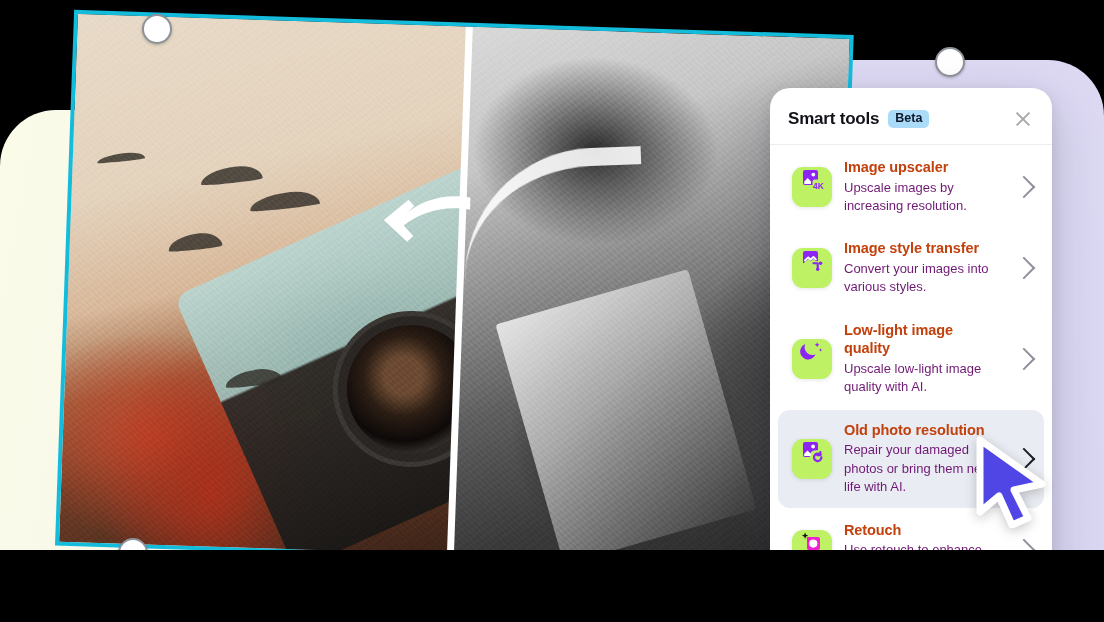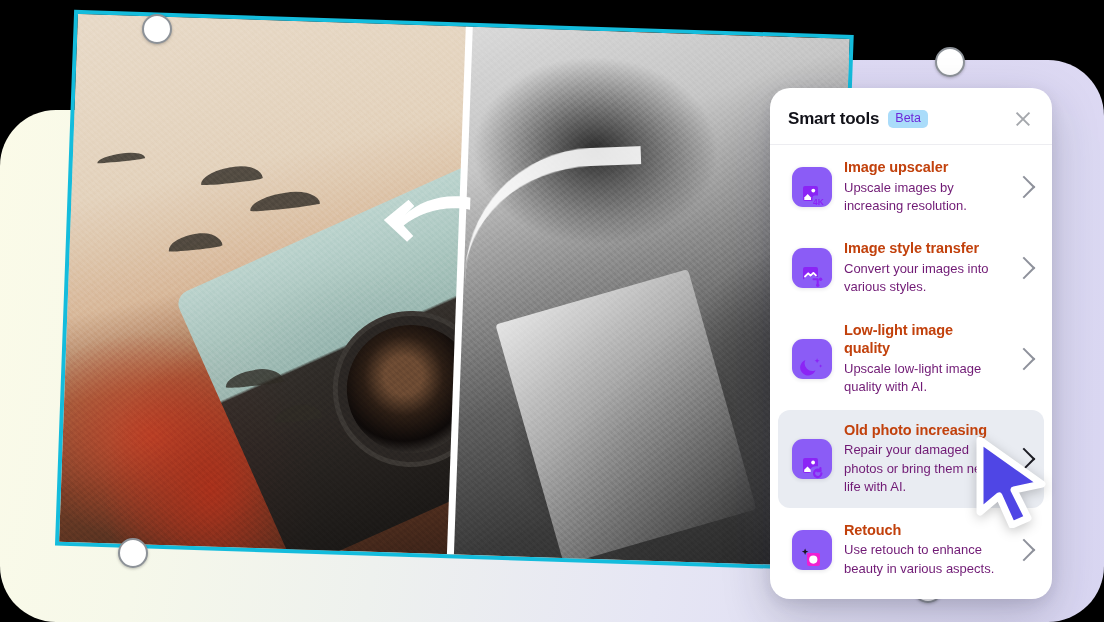--- a/index.html
+++ b/index.html
@@ -1,18 +1,18 @@
 <!DOCTYPE html>
 <html><head>
 <meta charset="utf-8">
 <style>
   html,body{margin:0;padding:0;background:#000;}
   body{width:1104px;height:622px;overflow:hidden;font-family:"Liberation Sans",sans-serif;}
 
-  .stage{position:relative;width:1104px;height:622px;overflow:hidden;background:#000;}
+  .stage{position:relative;width:1104px;height:550px;overflow:hidden;background:#000;}
 
   
   .backdrop{
     position:absolute;left:0;top:110px;width:1104px;height:512px;
     border-radius:56px;
     background:linear-gradient(100deg,#fbfbe8 0%,#f6f8ea 18%,#eef1ee 38%,#e6e6f4 62%,#dedcf3 82%,#d9d6f2 100%);
   }
   .backdrop-top-right{
     position:absolute;right:0;top:60px;width:420px;height:470px;
     border-radius:56px;
@@ -127,42 +127,42 @@
     box-shadow:0 18px 48px rgba(30,30,60,.22), 0 4px 14px rgba(30,30,60,.10);
     overflow:hidden;
     padding-bottom:8px;
   }
   .panel-head{
     display:flex;align-items:center;padding:20px 18px 14px 18px;
     border-bottom:1px solid #ededf1;
   }
   .panel-title{font-size:17px;font-weight:bold;color:#111118;letter-spacing:-.2px;}
   .beta{
-    margin-left:9px;background:#aadcfa;color:#6d28d9;border-radius:5px;
-    font-size:12.5px;padding:2px 7px 3px 7px;font-weight:normal;line-height:1.1;
+    margin-left:9px;background:#aadcfa;color:#0f172a;border-radius:5px;
+    font-size:12.5px;padding:2px 7px 3px 7px;font-weight:bold;line-height:1.1;
   }
   .close-x{
     margin-left:auto;width:22px;height:22px;position:relative;cursor:pointer;
     opacity:.55;
   }
   .close-x::before,.close-x::after{
     content:"";position:absolute;left:2px;top:10px;width:18px;height:1.8px;background:#5b6069;
   }
   .close-x::before{transform:rotate(45deg);}
   .close-x::after{transform:rotate(-45deg);}
 
   .tool{
     display:flex;align-items:center;gap:12px;padding:11px 10px 11px 14px;
     margin:2px 8px;border-radius:12px;position:relative;cursor:pointer;
   }
   .tool.active{background:#e9ecf2;}
   .tool-ico{
-    flex:0 0 auto;width:40px;height:40px;border-radius:11px;background:#8b5cf6;
+    flex:0 0 auto;width:40px;height:40px;border-radius:11px;background:#bef264;
     box-shadow:0 1px 4px rgba(30,30,60,.12);
-    display:flex;align-items:flex-end;justify-content:center;
+    display:flex;align-items:flex-start;justify-content:center;
   }
   .tool-txt{flex:1 1 auto;min-width:0;}
   .tool-name{font-size:14.5px;font-weight:bold;color:#c2410c;line-height:1.28;letter-spacing:-.1px;}
   .tool-desc{font-size:13px;color:#701a75;line-height:1.42;margin-top:2px;}
   .chev{
     flex:0 0 auto;width:14px;height:14px;margin-left:4px;margin-right:2px;
     border-top:2px solid #8e919b;border-right:2px solid #8e919b;
     transform:rotate(45deg);
   }
   .tool.active .chev{border-color:#1c1c24;}
@@ -279,21 +279,21 @@
       <span class="tool-ico">
         <svg width="24" height="24" viewBox="0 0 24 24">
           <path d="M3 5a2 2 0 012-2h11a2 2 0 012 2v6.2h-2.6a5.6 5.6 0 00-5.6 5.6V18H5a2 2 0 01-2-2z" fill="#8B24F5"></path>
           <circle cx="13.1" cy="7.5" r="1.9" fill="#fff"></circle>
           <path d="M4.2 14.8l3.3-3.4 3.2 3.3V17H4.2z" fill="#fff"></path>
           <path d="M21.4 18.3a3.7 3.7 0 11-1.1-2.6" stroke="#8B24F5" stroke-width="2.2" fill="none" stroke-linecap="round"></path>
           <path d="M20.4 13.1v3.1h-3.1" stroke="#8B24F5" stroke-width="2.2" fill="none" stroke-linecap="round" stroke-linejoin="round"></path>
         </svg>
       </span>
       <span class="tool-txt">
-        <span class="tool-name">Old photo increasing</span>
+        <span class="tool-name">Old photo resolution</span>
         <span class="tool-desc" style="display:block">Repair your damaged photos or bring them new life with AI.</span>
       </span>
       <span class="chev"></span>
     </div>
 
     <div class="tool">
       <span class="tool-ico">
         <svg width="24" height="24" viewBox="0 0 24 24">
           <path d="M7 7h11a2 2 0 012 2v9a2 2 0 01-2 2H9a2 2 0 01-2-2z" fill="#F11FD2"></path>
           <circle cx="13.3" cy="13.6" r="4.1" fill="#fff"></circle>

